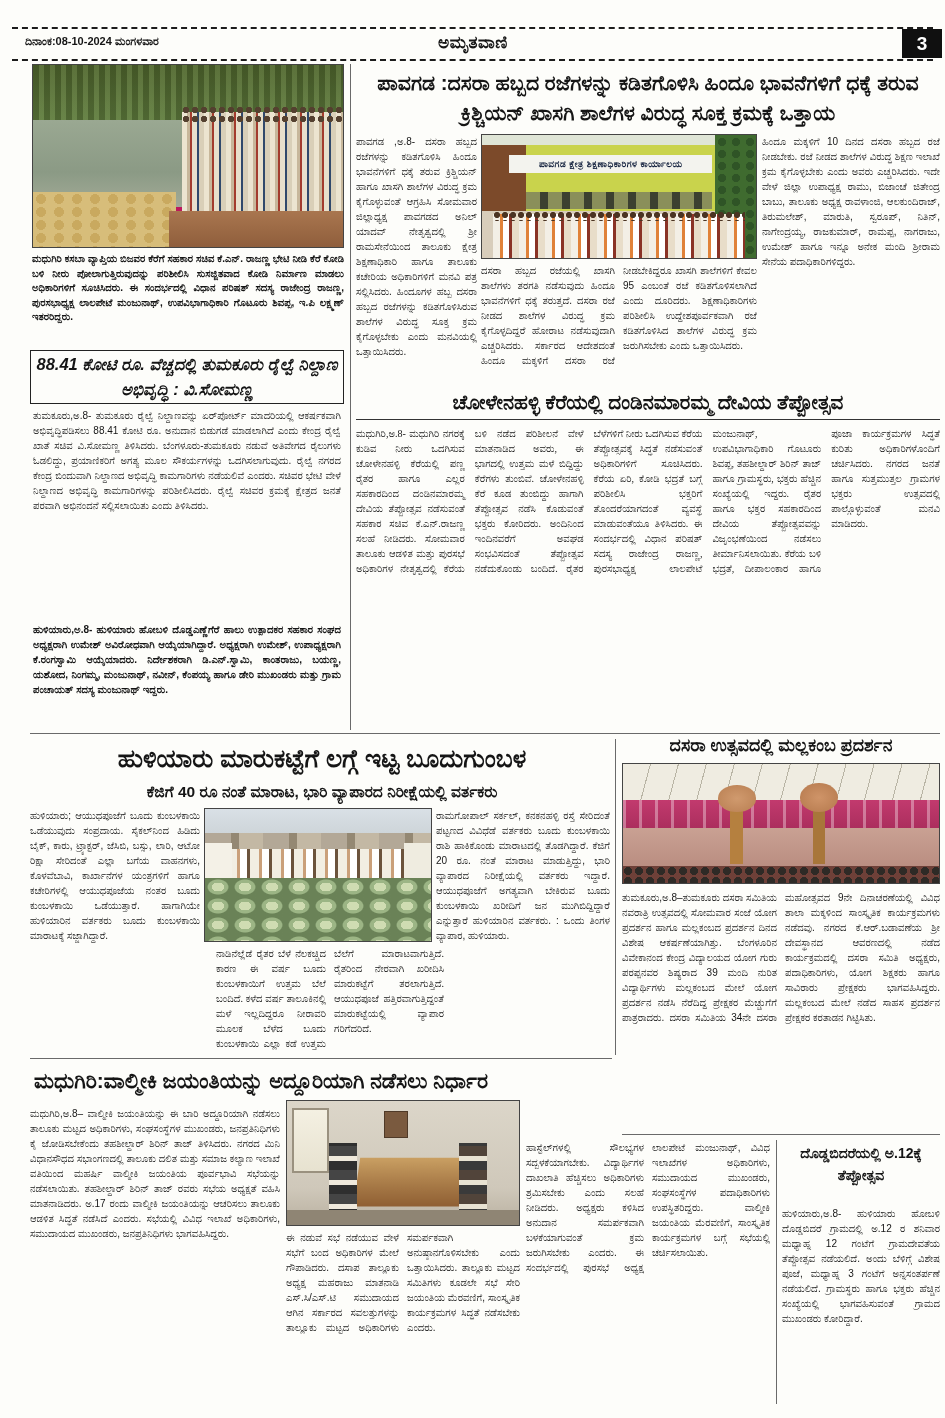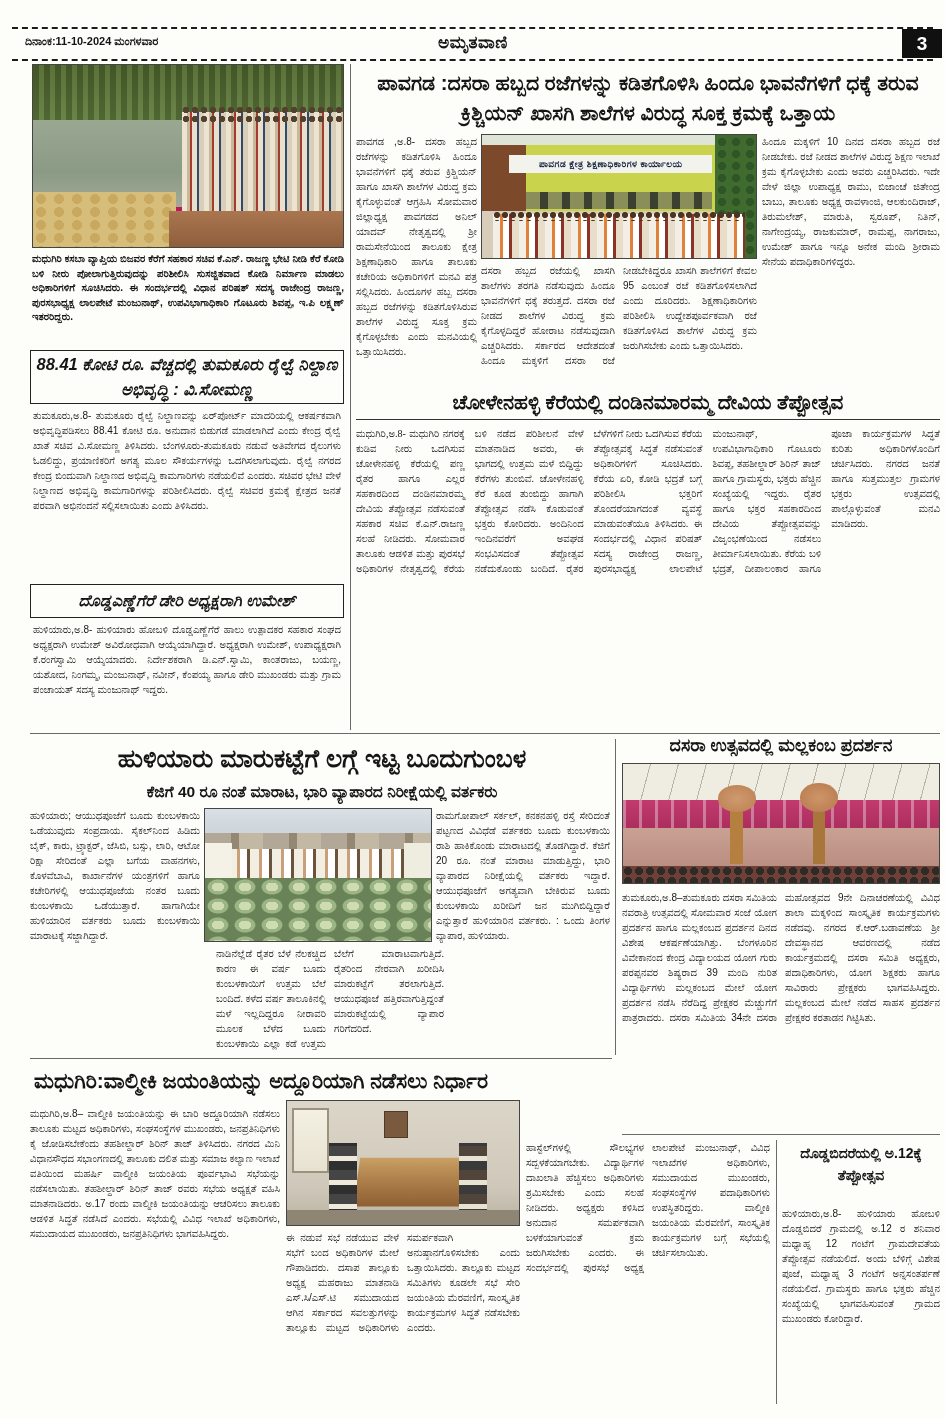--- a/index.html
+++ b/index.html
@@ -22,21 +22,21 @@
   .pagebox{background:#101010;color:#fff;font-size:19px;font-weight:bold;text-align:center;line-height:29px;}
   .bannertext{font-size:9px;font-weight:bold;color:#15233f;text-align:center;line-height:18px;
               background:#f3f3ee;letter-spacing:.5px;overflow:hidden;white-space:nowrap;}
 </style>
 </head>
 <body>
 
 <div id="page">
 
   <div class="abs dash" style="left:12px;top:27px;width:921px;"></div>
-  <div class="abs datebar" style="left:25px;top:35px;width:280px;height:18px;">ದಿನಾಂಕ:11-10-2024 ಮಂಗಳವಾರ</div>
+  <div class="abs datebar" style="left:25px;top:35px;width:280px;height:18px;">ದಿನಾಂಕ:08-10-2024 ಮಂಗಳವಾರ</div>
   <div class="abs masthead" style="left:378px;top:33px;width:190px;height:22px;">ಅಮೃತವಾಣಿ</div>
   <div class="abs pagebox" style="left:902px;top:29px;width:40px;height:29px;"><span>3</span></div>
   <div class="abs dash" style="left:12px;top:59px;width:921px;"></div>
 
   <div class="abs photo" style="left:32px;top:64px;width:312px;height:184px;">
     <div class="abs" style="left:0;top:0;width:100%;height:34%;background:
       repeating-linear-gradient(90deg, rgba(0,0,0,.18) 0 6px, rgba(255,255,255,.06) 6px 11px),
       linear-gradient(#51682e,#628040);"></div>
     <div class="abs" style="left:0;top:30%;width:54%;height:48%;background:linear-gradient(#9aa892,#8b9a85 60%,#a3ab97);"></div>
     <div class="abs" style="right:0;top:26%;width:52%;height:56%;background:
@@ -44,22 +44,21 @@
     <div class="abs" style="right:0;top:22%;width:52%;height:10%;background:radial-gradient(circle 3px at 4px 5px,#54402f 97%,transparent) 0 0/9px 9px;"></div>
     <div class="abs" style="left:0;bottom:0;width:46%;height:30%;background:
       radial-gradient(circle 7px at 8px 7px,#c9a95f 70%,transparent 72%) 0 0/18px 13px,#d7bd7a;"></div>
     <div class="abs" style="right:0;bottom:0;width:56%;height:20%;background:linear-gradient(#a9764f,#8f5e3c);"></div>
   </div>
   <div class="abs cap" style="left:32px;top:252px;width:312px;height:96px;">ಮಧುಗಿರಿ ಕಸಬಾ ವ್ಯಾಪ್ತಿಯ ಬಿಜವರ ಕೆರೆಗೆ ಸಹಕಾರ ಸಚಿವ ಕೆ.ಎನ್. ರಾಜಣ್ಣ ಭೇಟಿ ನೀಡಿ ಕೆರೆ ಕೋಡಿ ಬಳಿ ನೀರು ಪೋಲಾಗುತ್ತಿರುವುದನ್ನು ಪರಿಶೀಲಿಸಿ ಸುಸಜ್ಜಿತವಾದ ಕೋಡಿ ನಿರ್ಮಾಣ ಮಾಡಲು ಅಧಿಕಾರಿಗಳಿಗೆ ಸೂಚಿಸಿದರು. ಈ ಸಂದರ್ಭದಲ್ಲಿ ವಿಧಾನ ಪರಿಷತ್ ಸದಸ್ಯ ರಾಜೇಂದ್ರ ರಾಜಣ್ಣ, ಪುರಸಭಾಧ್ಯಕ್ಷ ಲಾಲಪೇಟೆ ಮಂಜುನಾಥ್, ಉಪವಿಭಾಗಾಧಿಕಾರಿ ಗೊಟೂರು ಶಿವಪ್ಪ, ಇ.ಪಿ ಲಕ್ಷ್ಮಣ್ ಇತರರಿದ್ದರು.</div>
 
   <div class="abs box hl" style="left:30px;top:350px;width:314px;height:54px;font-size:16.5px;line-height:1.5;padding:1px 4px;">88.41 ಕೋಟಿ ರೂ. ವೆಚ್ಚದಲ್ಲಿ ತುಮಕೂರು ರೈಲ್ವೆ ನಿಲ್ದಾಣ ಅಭಿವೃದ್ಧಿ : ವಿ.ಸೋಮಣ್ಣ</div>
   <div class="abs jt" style="left:33px;top:408px;width:308px;height:172px;">ತುಮಕೂರು,ಅ.8- ತುಮಕೂರು ರೈಲ್ವೆ ನಿಲ್ದಾಣವನ್ನು ಏರ್‌ಪೋರ್ಟ್ ಮಾದರಿಯಲ್ಲಿ ಆಕರ್ಷಕವಾಗಿ ಅಭಿವೃದ್ಧಿಪಡಿಸಲು 88.41 ಕೋಟಿ ರೂ. ಅನುದಾನ ಬಿಡುಗಡೆ ಮಾಡಲಾಗಿದೆ ಎಂದು ಕೇಂದ್ರ ರೈಲ್ವೆ ಖಾತೆ ಸಚಿವ ವಿ.ಸೋಮಣ್ಣ ತಿಳಿಸಿದರು. ಬೆಂಗಳೂರು-ತುಮಕೂರು ನಡುವೆ ಅತಿವೇಗದ ರೈಲುಗಳು ಓಡಲಿದ್ದು, ಪ್ರಯಾಣಿಕರಿಗೆ ಅಗತ್ಯ ಮೂಲ ಸೌಕರ್ಯಗಳನ್ನು ಒದಗಿಸಲಾಗುವುದು. ರೈಲ್ವೆ ನಗರದ ಕೇಂದ್ರ ಬಿಂದುವಾಗಿ ನಿಲ್ದಾಣದ ಅಭಿವೃದ್ಧಿ ಕಾಮಗಾರಿಗಳು ನಡೆಯಲಿವೆ ಎಂದರು. ಸಚಿವರ ಭೇಟಿ ವೇಳೆ ನಿಲ್ದಾಣದ ಅಭಿವೃದ್ಧಿ ಕಾಮಗಾರಿಗಳನ್ನು ಪರಿಶೀಲಿಸಿದರು. ರೈಲ್ವೆ ಸಚಿವರ ಕ್ರಮಕ್ಕೆ ಕ್ಷೇತ್ರದ ಜನತೆ ಪರವಾಗಿ ಅಭಿನಂದನೆ ಸಲ್ಲಿಸಲಾಯಿತು ಎಂದು ತಿಳಿಸಿದರು.</div>
 
-  <div class="abs box hl nowrap" style="left:30px;top:584px;width:314px;height:34px;font-size:16px;line-height:31px;">ದೊಡ್ಡಎಣ್ಣೆಗೆರೆ ಡೇರಿ ಅಧ್ಯಕ್ಷರಾಗಿ ಉಮೇಶ್</div>
-  <div class="abs jt" style="left:33px;top:622px;width:308px;height:106px;">ಹುಳಿಯಾರು,ಅ.8- ಹುಳಿಯಾರು ಹೋಬಳಿ ದೊಡ್ಡಎಣ್ಣೆಗೆರೆ ಹಾಲು ಉತ್ಪಾದಕರ ಸಹಕಾರ ಸಂಘದ ಅಧ್ಯಕ್ಷರಾಗಿ ಉಮೇಶ್ ಅವಿರೋಧವಾಗಿ ಆಯ್ಕೆಯಾಗಿದ್ದಾರೆ. ಅಧ್ಯಕ್ಷರಾಗಿ ಉಮೇಶ್, ಉಪಾಧ್ಯಕ್ಷರಾಗಿ ಕೆ.ರಂಗಸ್ವಾಮಿ ಆಯ್ಕೆಯಾದರು. ನಿರ್ದೇಶಕರಾಗಿ ಡಿ.ಎನ್.ಸ್ವಾಮಿ, ಕಾಂತರಾಜು, ಬಯಣ್ಣ, ಯಶೋದ, ನಿಂಗಮ್ಮ, ಮಂಜುನಾಥ್, ನವೀನ್, ಕೆಂಪಯ್ಯ ಹಾಗೂ ಡೇರಿ ಮುಖಂಡರು ಮತ್ತು ಗ್ರಾಮ ಪಂಚಾಯತ್ ಸದಸ್ಯ ಮಂಜುನಾಥ್ ಇದ್ದರು.</div>
+  <div class="abs jt" style="left:33px;top:622px;width:308px;height:106px;font-weight:bold;">ಹುಳಿಯಾರು,ಅ.8- ಹುಳಿಯಾರು ಹೋಬಳಿ ದೊಡ್ಡಎಣ್ಣೆಗೆರೆ ಹಾಲು ಉತ್ಪಾದಕರ ಸಹಕಾರ ಸಂಘದ ಅಧ್ಯಕ್ಷರಾಗಿ ಉಮೇಶ್ ಅವಿರೋಧವಾಗಿ ಆಯ್ಕೆಯಾಗಿದ್ದಾರೆ. ಅಧ್ಯಕ್ಷರಾಗಿ ಉಮೇಶ್, ಉಪಾಧ್ಯಕ್ಷರಾಗಿ ಕೆ.ರಂಗಸ್ವಾಮಿ ಆಯ್ಕೆಯಾದರು. ನಿರ್ದೇಶಕರಾಗಿ ಡಿ.ಎನ್.ಸ್ವಾಮಿ, ಕಾಂತರಾಜು, ಬಯಣ್ಣ, ಯಶೋದ, ನಿಂಗಮ್ಮ, ಮಂಜುನಾಥ್, ನವೀನ್, ಕೆಂಪಯ್ಯ ಹಾಗೂ ಡೇರಿ ಮುಖಂಡರು ಮತ್ತು ಗ್ರಾಮ ಪಂಚಾಯತ್ ಸದಸ್ಯ ಮಂಜುನಾಥ್ ಇದ್ದರು.</div>
 
   <div class="abs vrule" style="left:350px;top:64px;height:666px;"></div>
 
   <div class="abs hl" style="left:355px;top:68px;width:586px;height:62px;font-size:20.5px;line-height:1.45;">ಪಾವಗಡ :ದಸರಾ ಹಬ್ಬದ ರಜೆಗಳನ್ನು ಕಡಿತಗೊಳಿಸಿ ಹಿಂದೂ ಭಾವನೆಗಳಿಗೆ ಧಕ್ಕೆ ತರುವ ಕ್ರಿಶ್ಚಿಯನ್ ಖಾಸಗಿ ಶಾಲೆಗಳ ವಿರುದ್ಧ ಸೂಕ್ತ ಕ್ರಮಕ್ಕೆ ಒತ್ತಾಯ</div>
 
   <div class="abs jt" style="left:356px;top:134px;width:121px;height:246px;">ಪಾವಗಡ ,ಅ.8- ದಸರಾ ಹಬ್ಬದ ರಜೆಗಳನ್ನು ಕಡಿತಗೊಳಿಸಿ ಹಿಂದೂ ಭಾವನೆಗಳಿಗೆ ಧಕ್ಕೆ ತರುವ ಕ್ರಿಶ್ಚಿಯನ್ ಹಾಗೂ ಖಾಸಗಿ ಶಾಲೆಗಳ ವಿರುದ್ಧ ಕ್ರಮ ಕೈಗೊಳ್ಳುವಂತೆ ಆಗ್ರಹಿಸಿ ಸೋಮವಾರ ಜಿಲ್ಲಾಧ್ಯಕ್ಷ ಪಾವಗಡದ ಅನಿಲ್ ಯಾದವ್ ನೇತೃತ್ವದಲ್ಲಿ ಶ್ರೀ ರಾಮಸೇನೆಯಿಂದ ತಾಲೂಕು ಕ್ಷೇತ್ರ ಶಿಕ್ಷಣಾಧಿಕಾರಿ ಹಾಗೂ ತಾಲೂಕು ಕಚೇರಿಯ ಅಧಿಕಾರಿಗಳಿಗೆ ಮನವಿ ಪತ್ರ ಸಲ್ಲಿಸಿದರು. ಹಿಂದೂಗಳ ಹಬ್ಬ ದಸರಾ ಹಬ್ಬದ ರಜೆಗಳನ್ನು ಕಡಿತಗೊಳಿಸಿರುವ ಶಾಲೆಗಳ ವಿರುದ್ಧ ಸೂಕ್ತ ಕ್ರಮ ಕೈಗೊಳ್ಳಬೇಕು ಎಂದು ಮನವಿಯಲ್ಲಿ ಒತ್ತಾಯಿಸಿದರು.</div>
 
   <div class="abs photo" style="left:481px;top:134px;width:276px;height:125px;">
     <div class="abs" style="left:0;top:0;width:100%;height:100%;background:linear-gradient(#dfe5d6 0 8%,#c9d34c 8% 62%,#d8cdbb 62% 100%);"></div>
     <div class="abs" style="left:0;top:8%;width:16%;height:54%;background:#7c4a2a;"></div>

